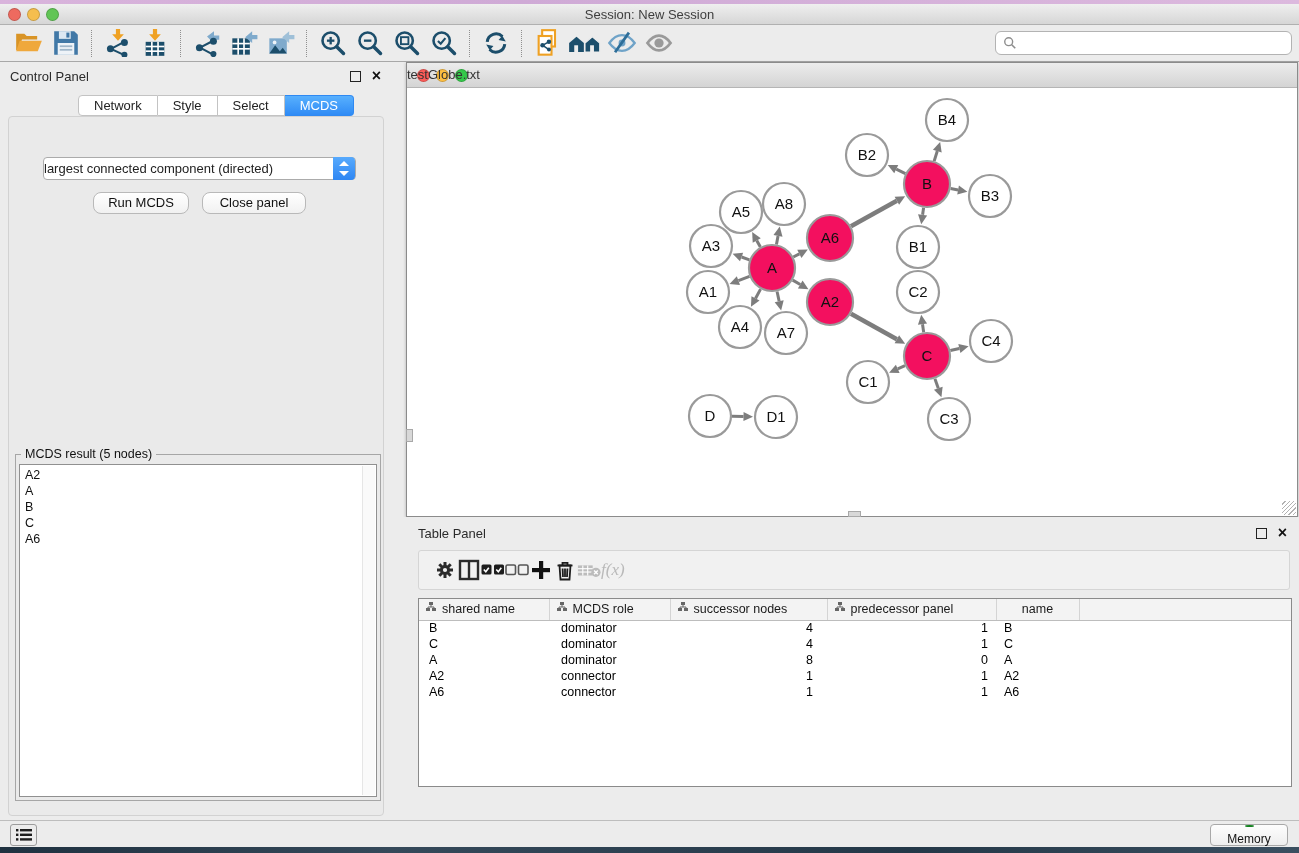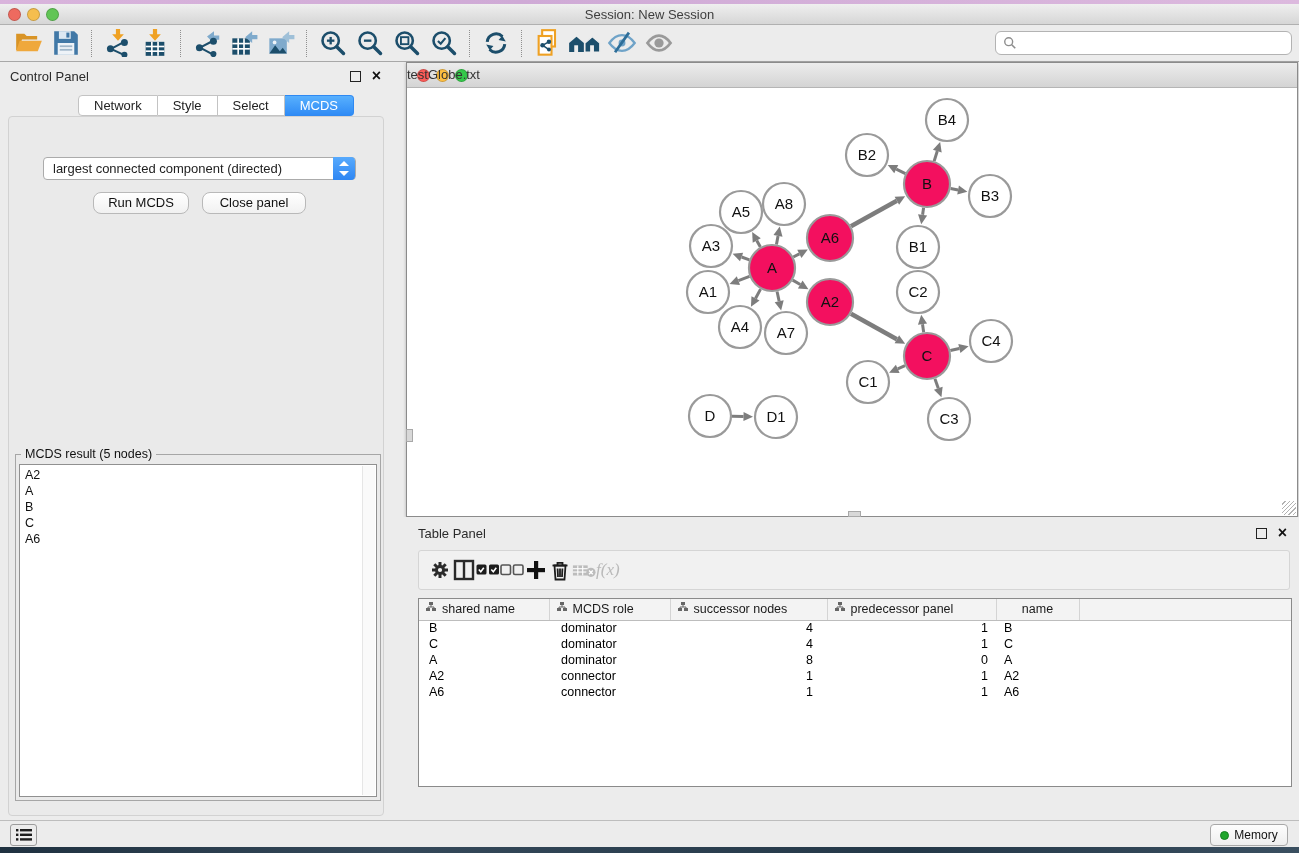--- a/index.html
+++ b/index.html
@@ -47,21 +47,21 @@
   .tab { height:21px; line-height:20px; padding:0 15px; font-size:13px; background:#fff;
     border:1px solid #c3c3c3; border-left:none; color:#222; cursor:default; }
   .tab.first { border-left:1px solid #c3c3c3; border-radius:4px 0 0 4px; }
   .tab.last { border-radius:0 4px 4px 0; }
   .tab.selected { background:linear-gradient(#58b0fe,#2f8bf5); border-color:#2f89f2; color:#fff; }
 
   .cp-content { position:absolute; left:8px; top:54px; width:376px; height:700px;
     background:#eaeaea; border:1px solid #d2d2d2; border-radius:4px; }
   .opt-label { position:absolute; left:0; right:0; top:20px; text-align:center; font-size:13px; color:#141414; }
   .dropdown { position:absolute; left:34px; top:40px; width:313px; height:23px; background:#fff;
-    border:1px solid #ababab; border-radius:4px; font-size:13px; line-height:21px; padding-left:9px; }
+    border:1px solid #ababab; border-radius:4px; font-size:13px; line-height:21px; padding-left:0; }
   .dd-stepper { position:absolute; right:0; top:-1px; width:22px; height:23px; border-radius:0 4px 4px 0;
     background:linear-gradient(#57aafd,#2e86f3); }
   .dd-stepper:before, .dd-stepper:after { content:""; position:absolute; left:6px; border-left:5px solid transparent; border-right:5px solid transparent; }
   .dd-stepper:before { top:4px; border-bottom:5px solid #fff; }
   .dd-stepper:after { bottom:4px; border-top:5px solid #fff; }
   .btn { position:absolute; height:22px; background:linear-gradient(#ffffff,#f1f1f1);
     border:1px solid #b9b9b9; border-radius:8px; font-size:13px; text-align:center; line-height:20px; color:#111; }
   .btn-run { left:84px; top:75px; width:96px; }
   .btn-close { left:193px; top:75px; width:104px; }
 
@@ -86,21 +86,21 @@
   .grip-left { position:absolute; left:-1px; top:366px; width:7px; height:13px; background:#d8d8d8; border:1px solid #a8a8a8; }
   .grip-bottom { position:absolute; left:441px; bottom:-1px; width:13px; height:6px; background:#d8d8d8; border:1px solid #a8a8a8; }
   .resize-corner { position:absolute; right:1px; bottom:1px; width:14px; height:14px;
     background:repeating-linear-gradient(135deg, transparent 0 2px, #b2b2b2 2px 3px); }
 
   
   .tp { position:absolute; left:392px; top:455px; width:907px; height:303px; background:#ececec; }
   .tp-title { position:absolute; left:26px; top:9px; font-size:13px; color:#2b2b2b; }
   .tp .win-float { right:32px; top:11px; } .tp .win-close { right:12px; top:9px; }
   .tp-toolbar { position:absolute; left:26px; top:33px; width:872px; height:40px; background:#f1f1f1;
-    border:1px solid #d5d5d5; border-radius:3px; display:flex; align-items:center; padding-left:9px; }
+    border:1px solid #d5d5d5; border-radius:3px; display:flex; align-items:center; padding-left:14px; }
   .tpt-btn { width:24px; height:24px; display:flex; align-items:center; justify-content:center; }
   .fx-label { font-family:"Liberation Serif", serif; font-style:italic; font-size:17px; color:#b9b9b9; }
 
   .tablewrap { position:absolute; left:26px; top:81px; width:874px; height:189px; background:#fff;
     border:1px solid #8a8a8a; overflow:hidden; }
   table.datatable { border-collapse:collapse; table-layout:fixed; width:100%; font-size:12.5px; }
   table.datatable th { height:21px; background:#f3f3f3; border-bottom:1px solid #bdbdbd;
     border-right:1px solid #d4d4d4; font-weight:normal; font-size:12.5px; color:#1a1a1a; }
   table.datatable th .thwrap { display:flex; align-items:flex-start; gap:6px; padding-left:7px; }
   table.datatable th.center { text-align:center; }
@@ -110,21 +110,21 @@
   .tp-tabs .tab.first { border-radius:5px 0 0 5px; }
   .tp-tabs .tab.last { border-radius:0 5px 5px 0; }
 
   
   .statusbar { position:absolute; left:0; top:820px; width:1299px; height:28px; background:#ececec;
     border-top:1px solid #bdbdbd; }
   .list-btn { position:absolute; left:10px; top:3px; width:27px; height:22px; border:1px solid #9c9c9c;
     border-radius:3px; background:#ececec; display:flex; align-items:center; justify-content:center; }
   .memory-btn { position:absolute; right:11px; top:3px; height:22px; width:78px; border:1px solid #a8a8a8;
     border-radius:4px; background:linear-gradient(#fdfdfd,#eeeeee); display:flex; align-items:center;
-    justify-content:center; gap:5px; font-size:12px; color:#111; }
+    justify-content:center; gap:5px; font-size:12px; color:#111;flex-direction:column; }
   .memory-dot { width:9px; height:9px; border-radius:50%; background:#1fa52c; border:1px solid #148020; }
 </style>
 </head>
 <body>
 
 <div class="desktop-top"></div>
 
 <div class="titlebar">
   <div class="lights">
     <div class="light red"></div>

